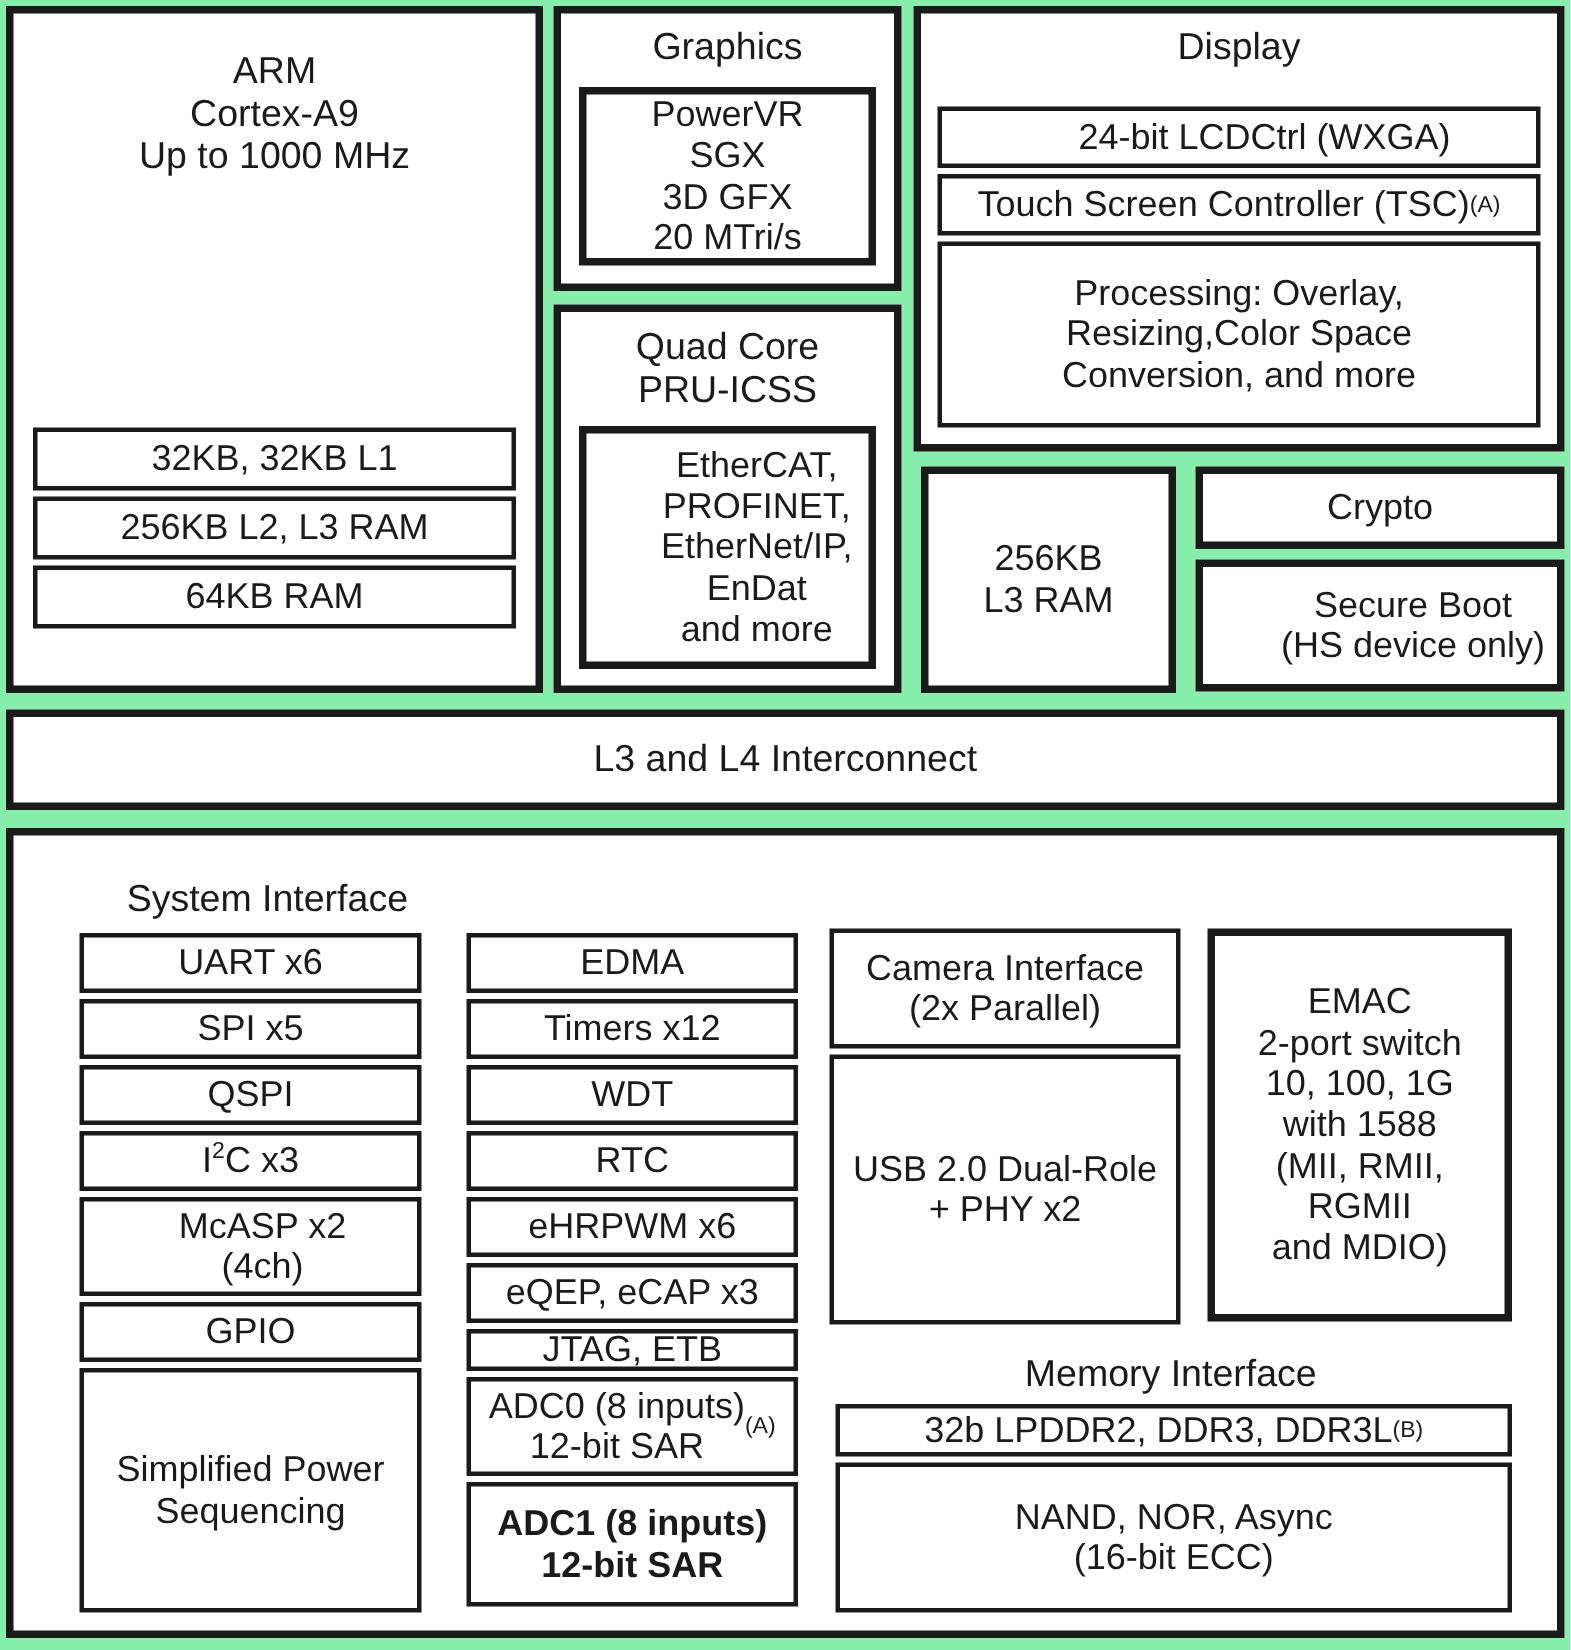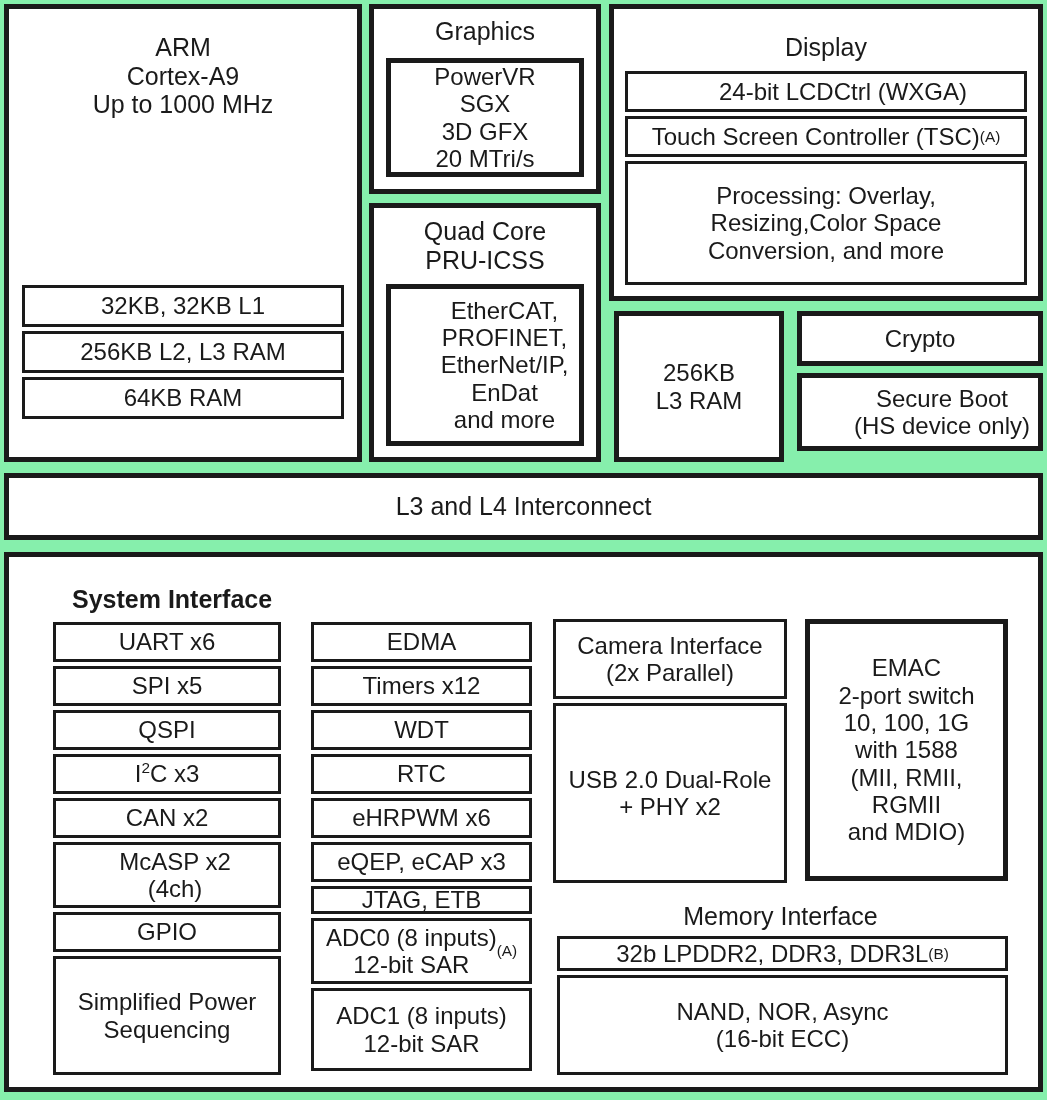--- a/index.html
+++ b/index.html
@@ -90,21 +90,21 @@
     <div class="lbl t25 multi" style="position:static;margin-top:9px;">Quad Core
 PRU-ICSS</div>
     <div class="bx thick multi t24" style="position:absolute;left:12px;top:76px;right:12px;bottom:11px;padding-left:39px;">EtherCAT,
 PROFINET,
 EtherNet/IP,
 EnDat
 and more</div>
   </div>
 
   <div class="bx thick" style="left:609px;top:4px;width:434px;height:297px;justify-content:flex-start;">
-    <div class="lbl t25" style="position:static;margin-top:24px;">Display</div>
+    <div class="lbl t25" style="position:static;margin-top:8px;">Display</div>
   </div>
   <div class="stack" style="left:625px;top:71px;width:402px;height:214px;">
     <div class="cell t24" style="height:41px;padding-left:34px;">
       <span>24-bit LCDCtrl (WXGA)</span>
     </div>
     <div class="cell t24" style="height:41px;">
       <span>Touch Screen Controller (TSC)</span>
         <span class="sup">(A)</span>
     </div>
     <div class="cell t24 multi" style="flex:1;">Processing: Overlay,
@@ -112,60 +112,59 @@
 Conversion, and more</div>
   </div>
 
   <div class="bx thick multi t24" style="left:614px;top:311px;width:170px;height:151px;">256KB
 L3 RAM</div>
 
   <div class="bx thick t24" style="left:797px;top:311px;width:246px;height:55px;">
     <span>Crypto</span>
   </div>
 
-  <div class="bx thick multi t24" style="left:797px;top:373px;width:246px;height:78px;padding-left:44px;">Secure Boot
+  <div class="bx thick multi t24" style="left:797px;top:373px;width:246px;height:88px;padding-left:44px;">Secure Boot
 (HS device only)</div>
 
   <div class="bx thick t25" style="left:4px;top:473px;width:1039px;height:67px;">
     <span>L3 and L4 Interconnect</span>
   </div>
 
   <div class="bx thick" style="left:4px;top:552px;width:1039px;height:540px;justify-content:flex-start;align-items:flex-start;"></div>
 
-  <div class="lbl t25" style="left:72px;top:585px;width:200px;text-align:center;font-weight:bold;">System Interface</div>
+  <div class="lbl t25" style="left:72px;top:585px;width:200px;text-align:right;">System Interface</div>
 
   <div class="stack" style="left:53px;top:622px;width:228px;height:453px;">
     <div class="cell t24" style="height:40px;">UART x6</div>
     <div class="cell t24" style="height:40px;">SPI x5</div>
     <div class="cell t24" style="height:40px;">QSPI</div>
     <div class="cell t24" style="height:40px;">
       <span id="i2c-slot">I<sup class="sup">2</sup>C x3</span>
     </div>
-    <div class="cell t24" style="height:40px;">CAN x2</div>
     <div class="cell t24 multi" style="height:66px;padding-left:16px;">McASP x2
 (4ch)</div>
     <div class="cell t24" style="height:40px;">GPIO</div>
     <div class="cell t24 multi" style="flex:1;">Simplified Power
 Sequencing</div>
   </div>
 
   <div class="stack" style="left:311px;top:622px;width:221px;height:449px;">
     <div class="cell t24" style="height:40px;">EDMA</div>
     <div class="cell t24" style="height:40px;">Timers x12</div>
     <div class="cell t24" style="height:40px;">WDT</div>
     <div class="cell t24" style="height:40px;">RTC</div>
     <div class="cell t24" style="height:40px;">eHRPWM x6</div>
     <div class="cell t24" style="height:40px;">eQEP, eCAP x3</div>
     <div class="cell t24" style="height:28px;">JTAG, ETB</div>
     <div class="cell t24" style="height:66px;">
       <span class="multi">ADC0 (8 inputs)
 12-bit SAR</span>
         <span class="sup">(A)</span>
     </div>
-    <div class="cell t24 multi" style="flex:1;">ADC1 (8 inputs)
+    <div class="cell t24 multi" style="flex:1;font-weight:bold;">ADC1 (8 inputs)
 12-bit SAR</div>
   </div>
 
   <div class="stack" style="left:553px;top:619px;width:234px;height:264px;">
     <div class="cell t24 multi" style="height:80px;">Camera Interface
 (2x Parallel)</div>
     <div class="cell t24 multi" style="flex:1;">USB 2.0 Dual-Role
 + PHY x2</div>
   </div>
 

